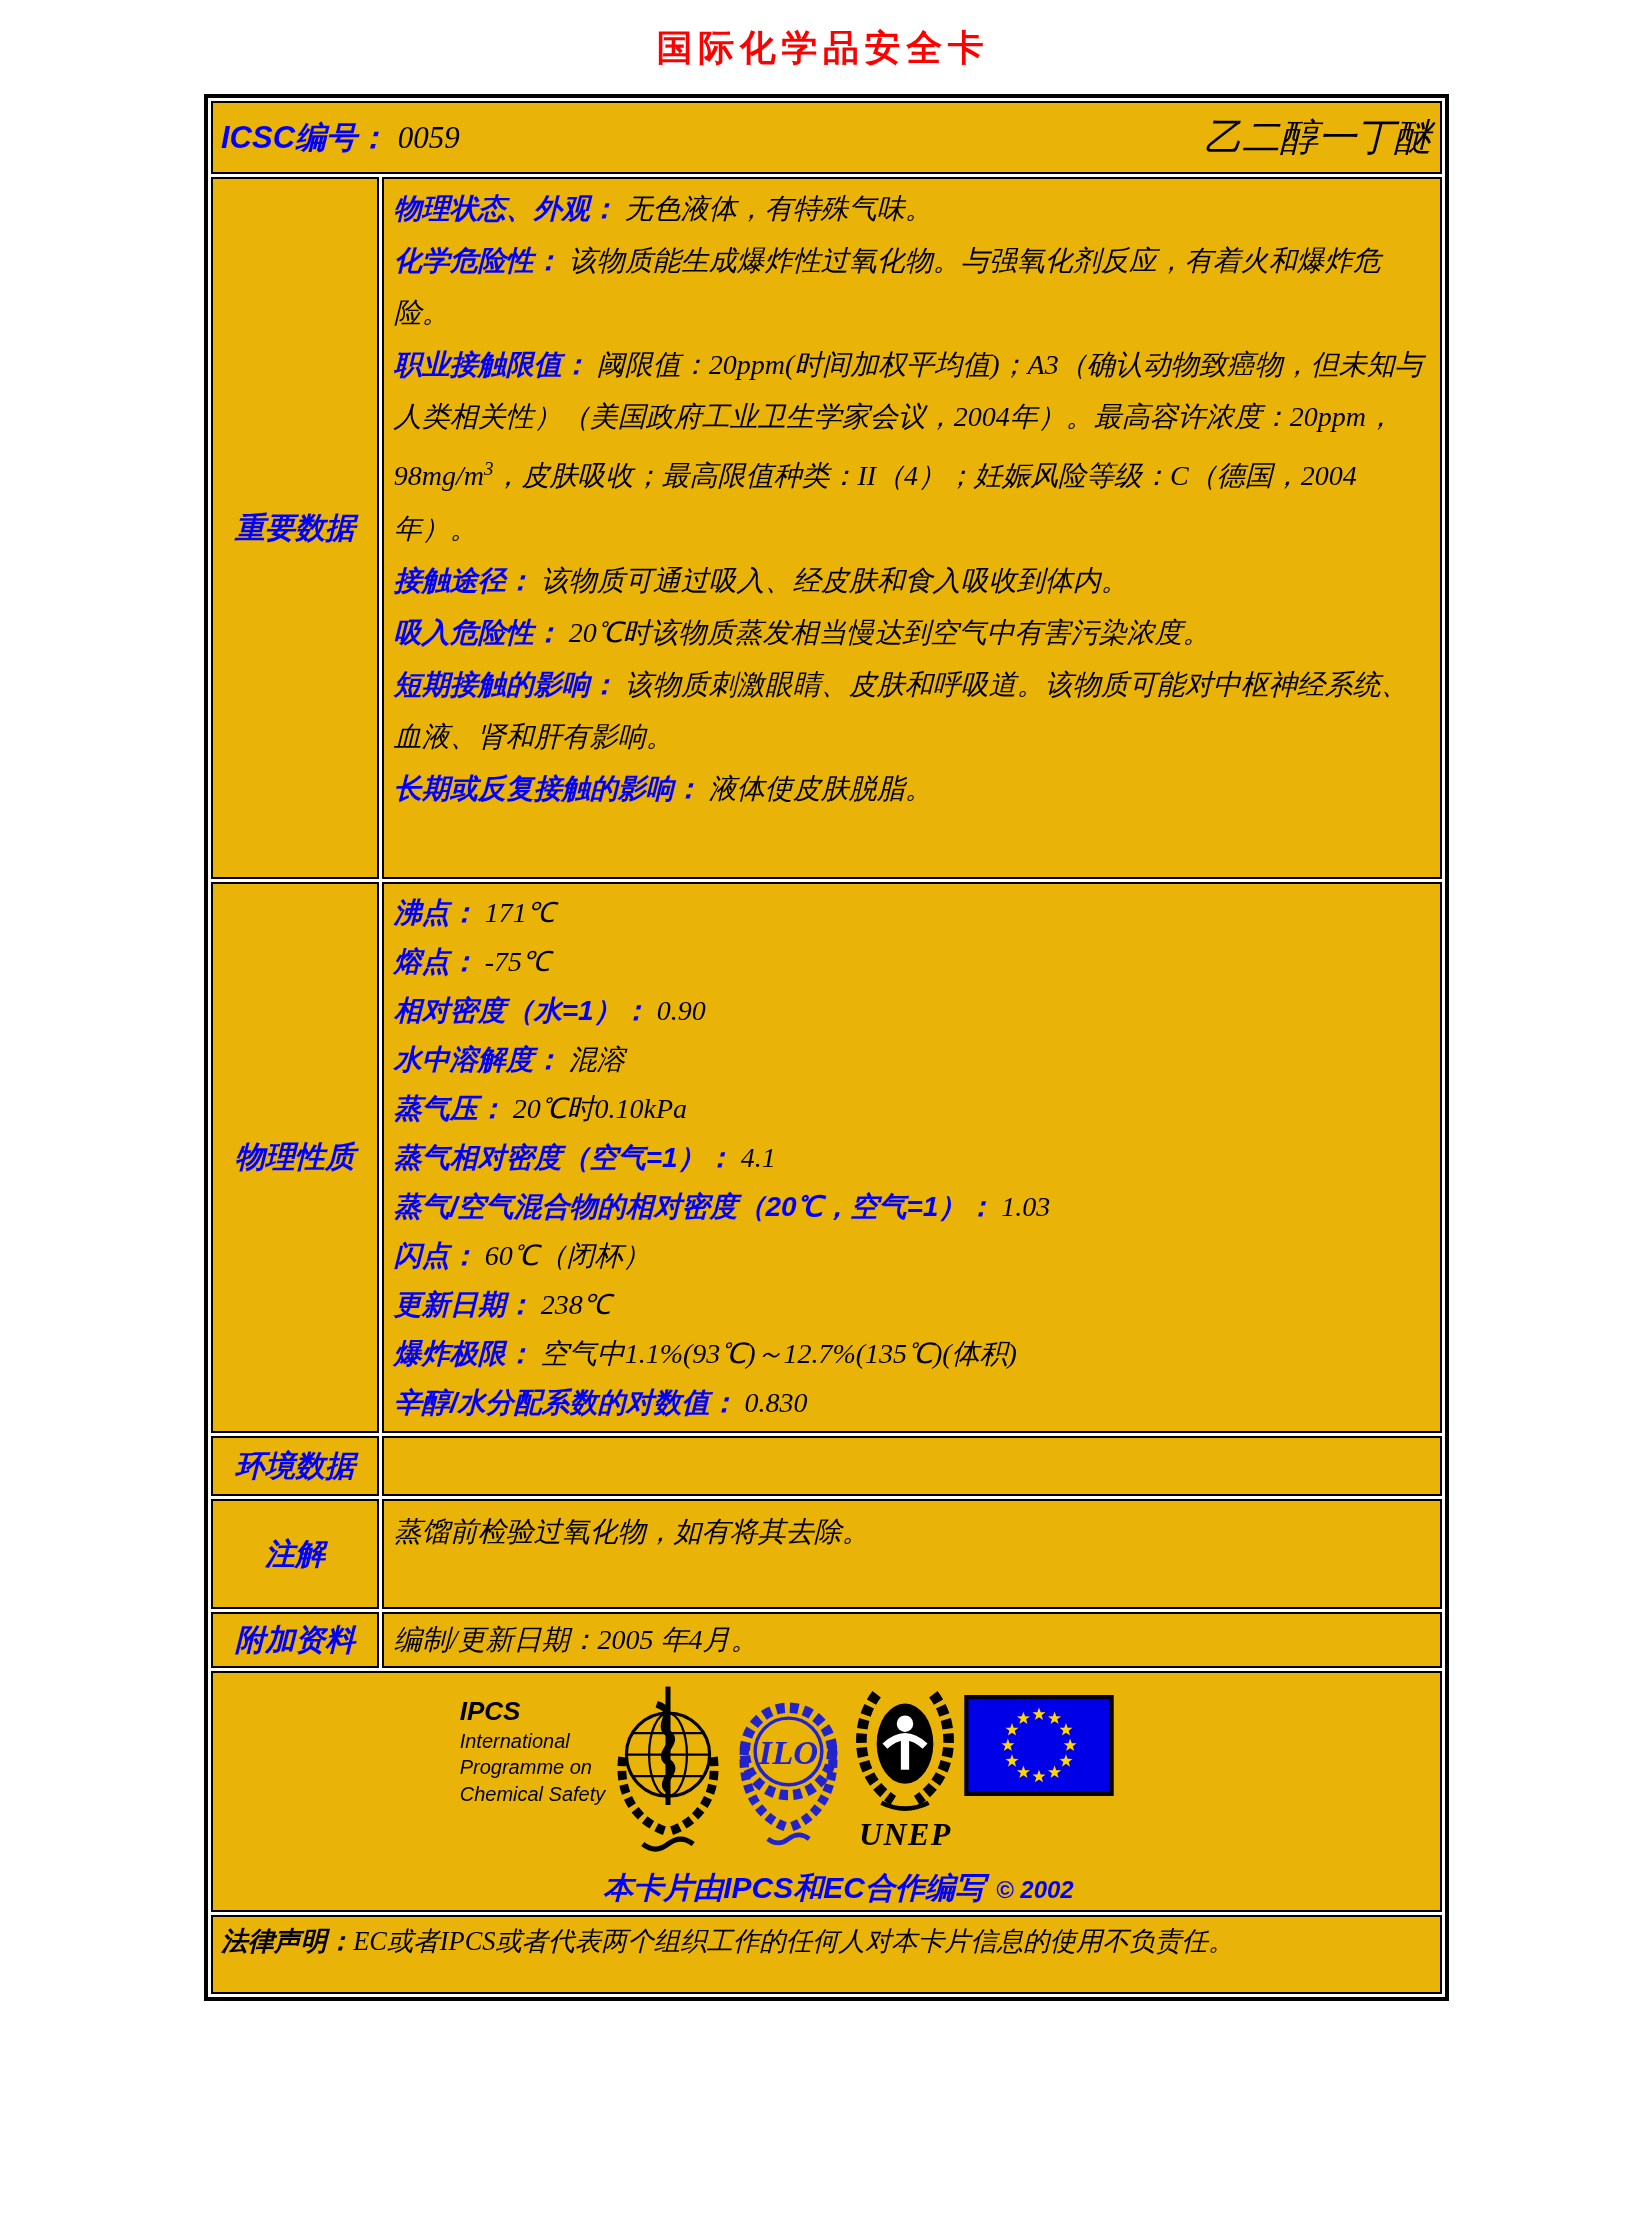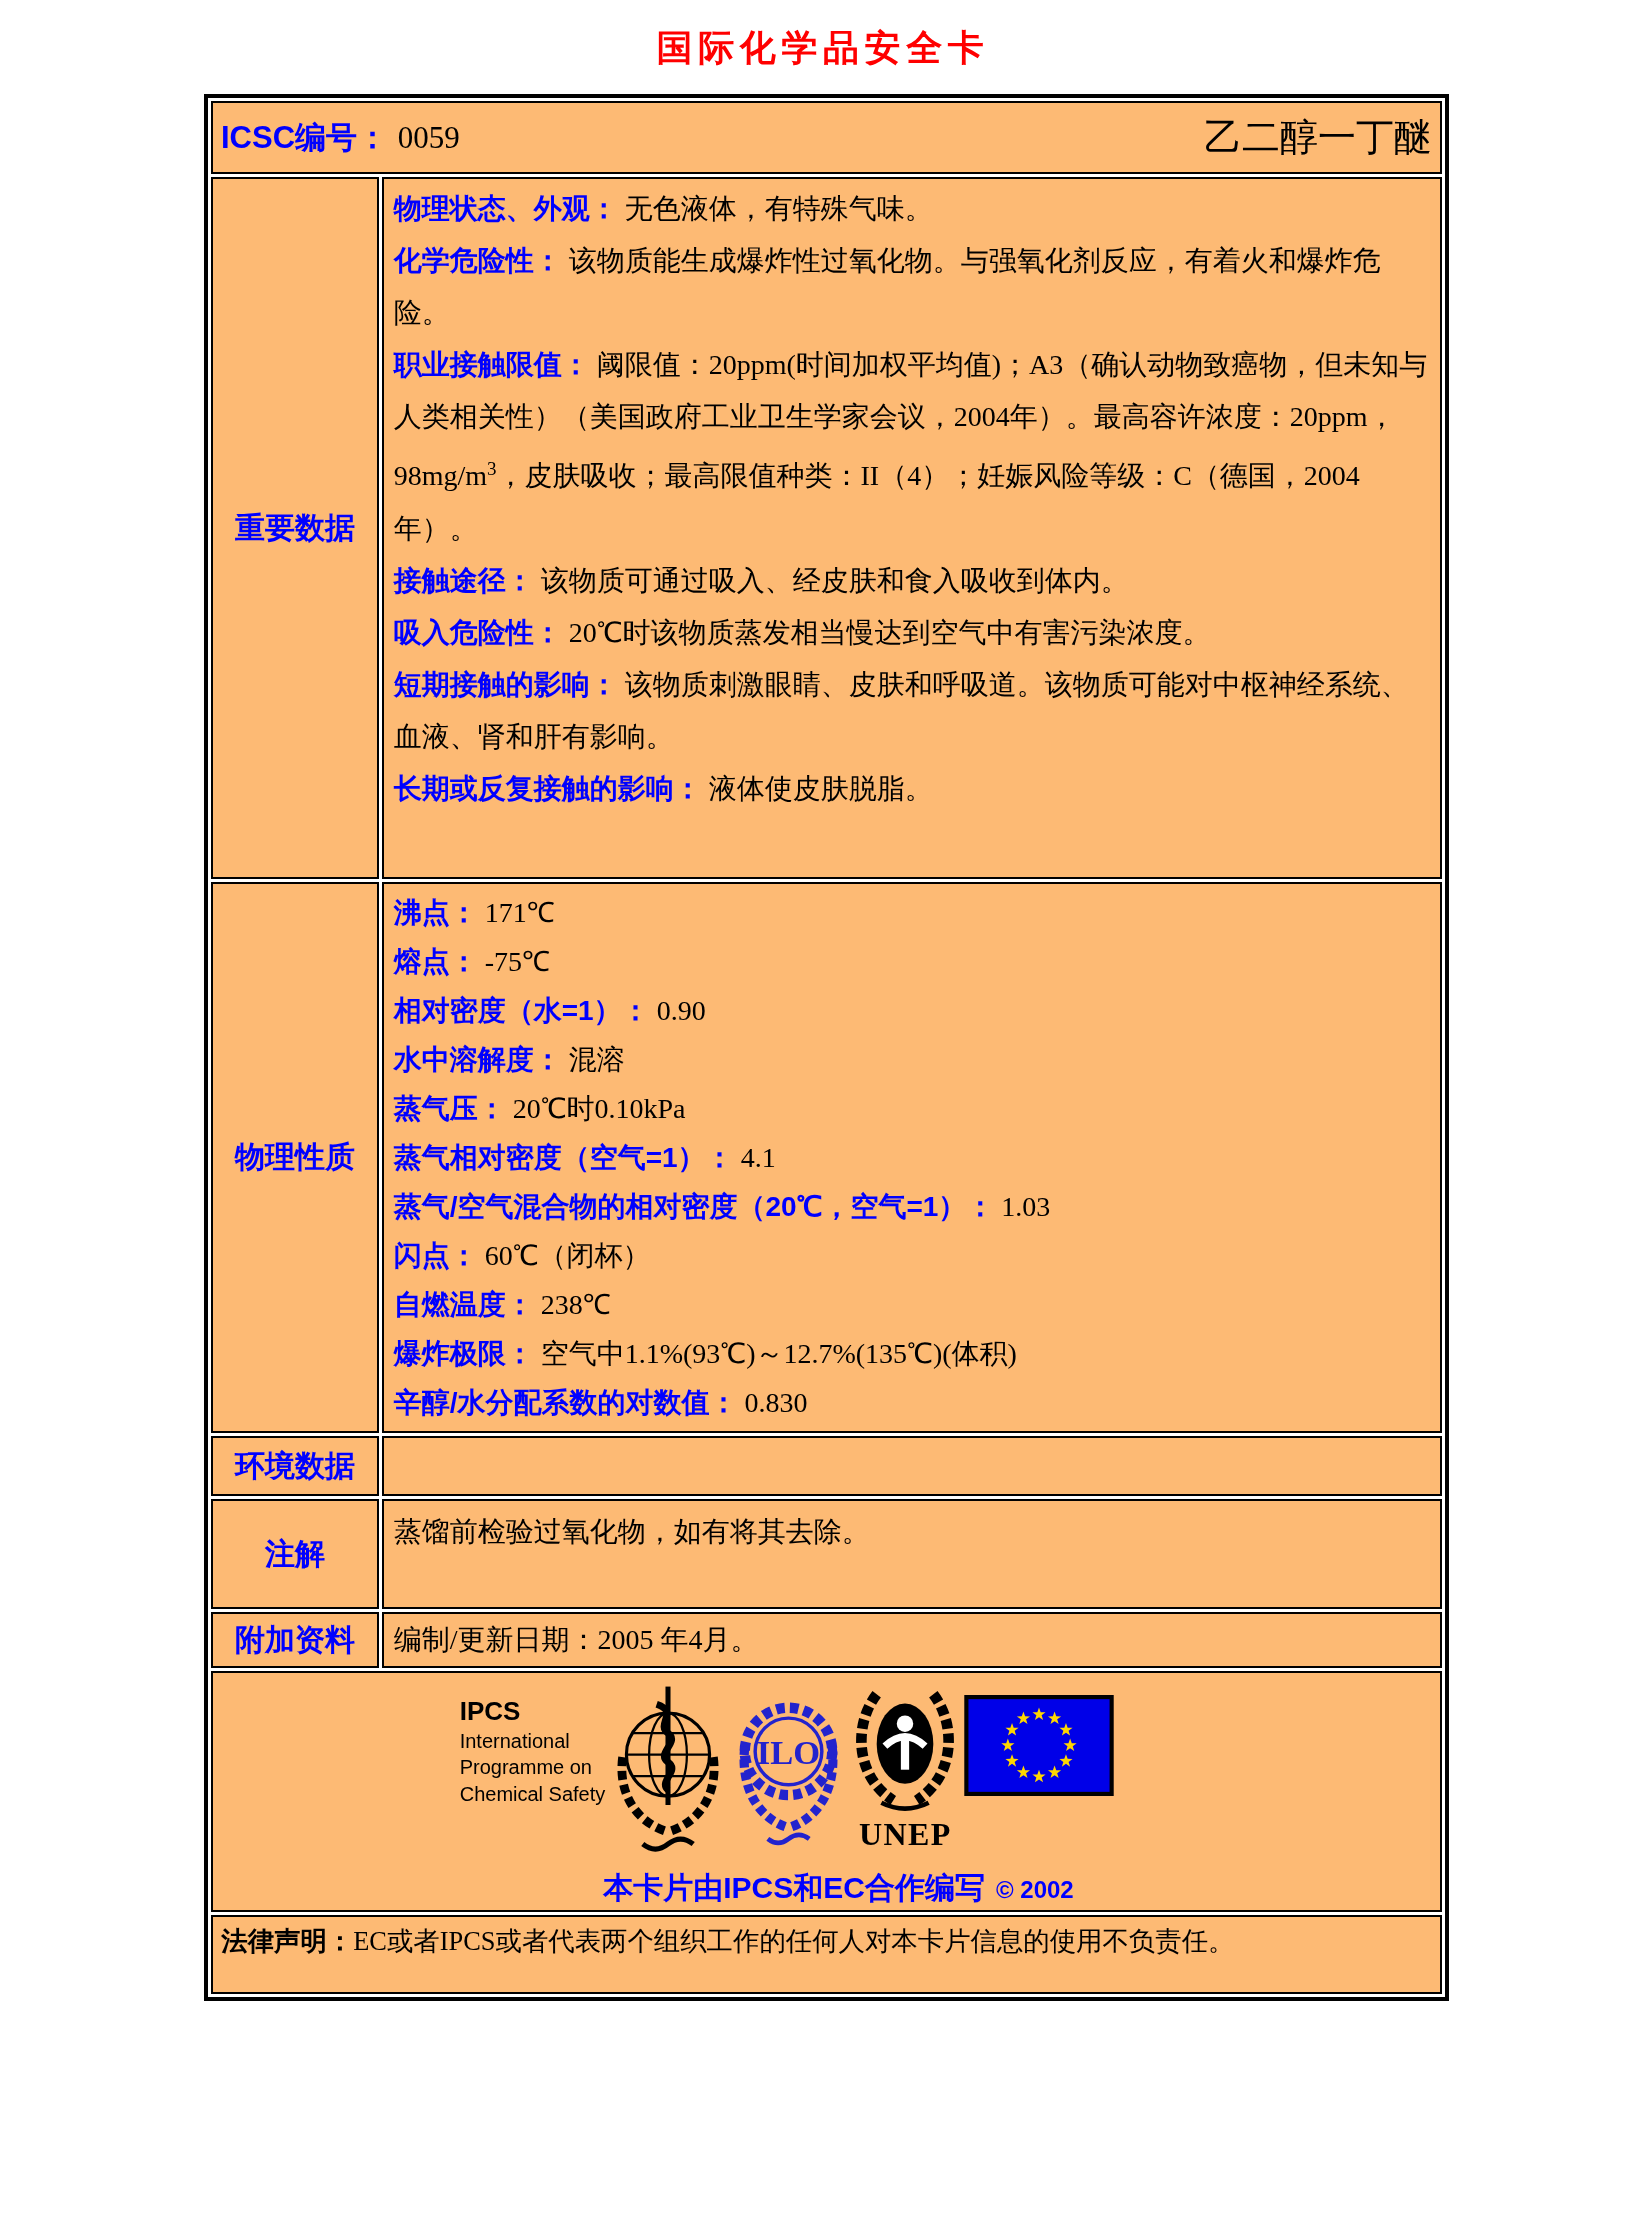--- a/index.html
+++ b/index.html
@@ -7,21 +7,21 @@
 
   .page-title{
     padding-top:24px;text-align:center;color:#ff0000;font-weight:bold;
     font-size:36px;letter-spacing:5.6px;font-family:"Liberation Serif",serif;
   }
 
   table.card{
     margin-left:204px;margin-top:21px;width:1245px;table-layout:fixed;
     border-collapse:separate;border-spacing:3.5px;border:4.2px solid #000;background:#fff;
   }
-  table.card td{border:2.1px solid #000;background:#fdba74;overflow:hidden;}
+  table.card td{border:2.1px solid #000;background:#eab308;overflow:hidden;font-style:italic;}
 
   td.lbl-cell{
     text-align:center;vertical-align:middle;color:#0000ff;font-weight:bold;
     font-size:30px;font-family:"Liberation Sans",sans-serif;
   }
   td.content-cell{vertical-align:top;padding:4.2px 9.7px;font-size:28px;}
   td.content-mid{vertical-align:middle;padding:0 9.7px;font-size:28px;}
 
   .header-cell{height:67px;}
   .header-flex{display:flex;justify-content:space-between;align-items:center;height:100%;padding:0 7px;}
@@ -89,21 +89,21 @@
     <td class="lbl-cell" style="height:539px;">物理性质</td>
     <td class="content-cell phys">
           <p class="line"><span class="seg-label">沸点：</span><span class="seg-text"> 171℃</span></p>
           <p class="line"><span class="seg-label">熔点：</span><span class="seg-text"> -75℃</span></p>
           <p class="line"><span class="seg-label">相对密度（水=1）：</span><span class="seg-text"> 0.90</span></p>
           <p class="line"><span class="seg-label">水中溶解度：</span><span class="seg-text"> 混溶</span></p>
           <p class="line"><span class="seg-label">蒸气压：</span><span class="seg-text"> 20℃时0.10kPa</span></p>
           <p class="line"><span class="seg-label">蒸气相对密度（空气=1）：</span><span class="seg-text"> 4.1</span></p>
           <p class="line"><span class="seg-label">蒸气/空气混合物的相对密度（20℃，空气=1）：</span><span class="seg-text"> 1.03</span></p>
           <p class="line"><span class="seg-label">闪点：</span><span class="seg-text"> 60℃（闭杯）</span></p>
-          <p class="line"><span class="seg-label">自燃温度：</span><span class="seg-text"> 238℃</span></p>
+          <p class="line"><span class="seg-label">更新日期：</span><span class="seg-text"> 238℃</span></p>
           <p class="line"><span class="seg-label">爆炸极限：</span><span class="seg-text"> 空气中1.1%(93℃)～12.7%(135℃)(体积)</span></p>
           <p class="line"><span class="seg-label">辛醇/水分配系数的对数值：</span><span class="seg-text"> 0.830</span></p>
         </td>
   </tr>
 
   <tr>
     <td class="lbl-cell" style="height:54px;">环境数据</td>
     <td class="content-cell"></td>
   </tr>
 

